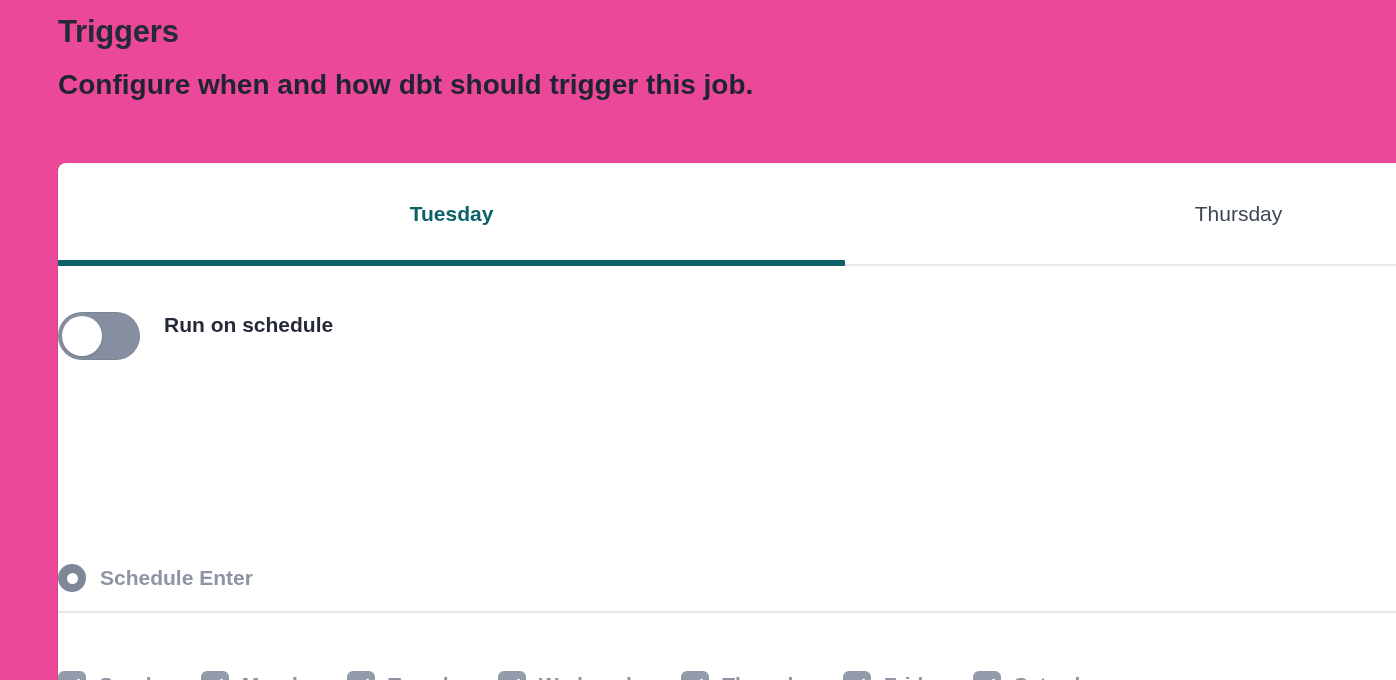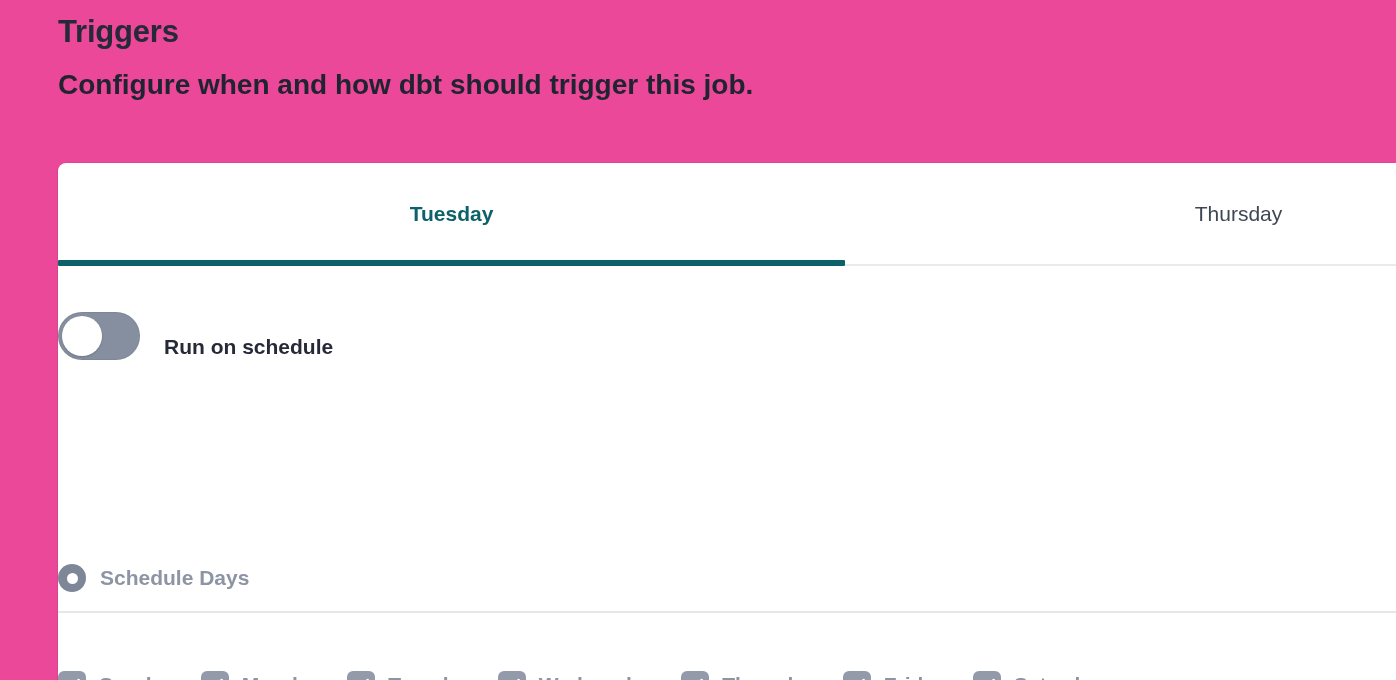--- a/index.html
+++ b/index.html
@@ -113,21 +113,21 @@
     position: relative;
     height: 520px;
   }
 
   
   .toggle-row {
     position: absolute;
     left: 0px;
     top: 46px;
     display: flex;
-    align-items: flex-end;
+    align-items: flex-start;
   }
   .toggle {
     position: relative;
     width: 82px;
     height: 48px;
     border-radius: 24px;
     background: #868fa0;
     box-shadow: inset 0 0 0 1px rgba(0,0,0,0.05);
     cursor: pointer;
     flex: none;
@@ -276,21 +276,21 @@
       <div class="toggle-row">
         <div class="toggle">
           <div class="toggle-knob"></div>
         </div>
         <span class="toggle-label">Run on schedule</span>
       </div>
 
       <div class="radio-row">
         <div class="radio-option">
           <span class="radio checked"></span>
-          <span class="radio-label">Schedule Days</span>
+          <span class="radio-label">Schedule Enter</span>
         </div>
       </div>
 
       <div class="divider"></div>
 
       <div class="days-row">
 
         <div class="day-option">
           <span class="checkbox">
             <svg width="18" height="16" viewBox="0 0 18 16" aria-hidden="true">

